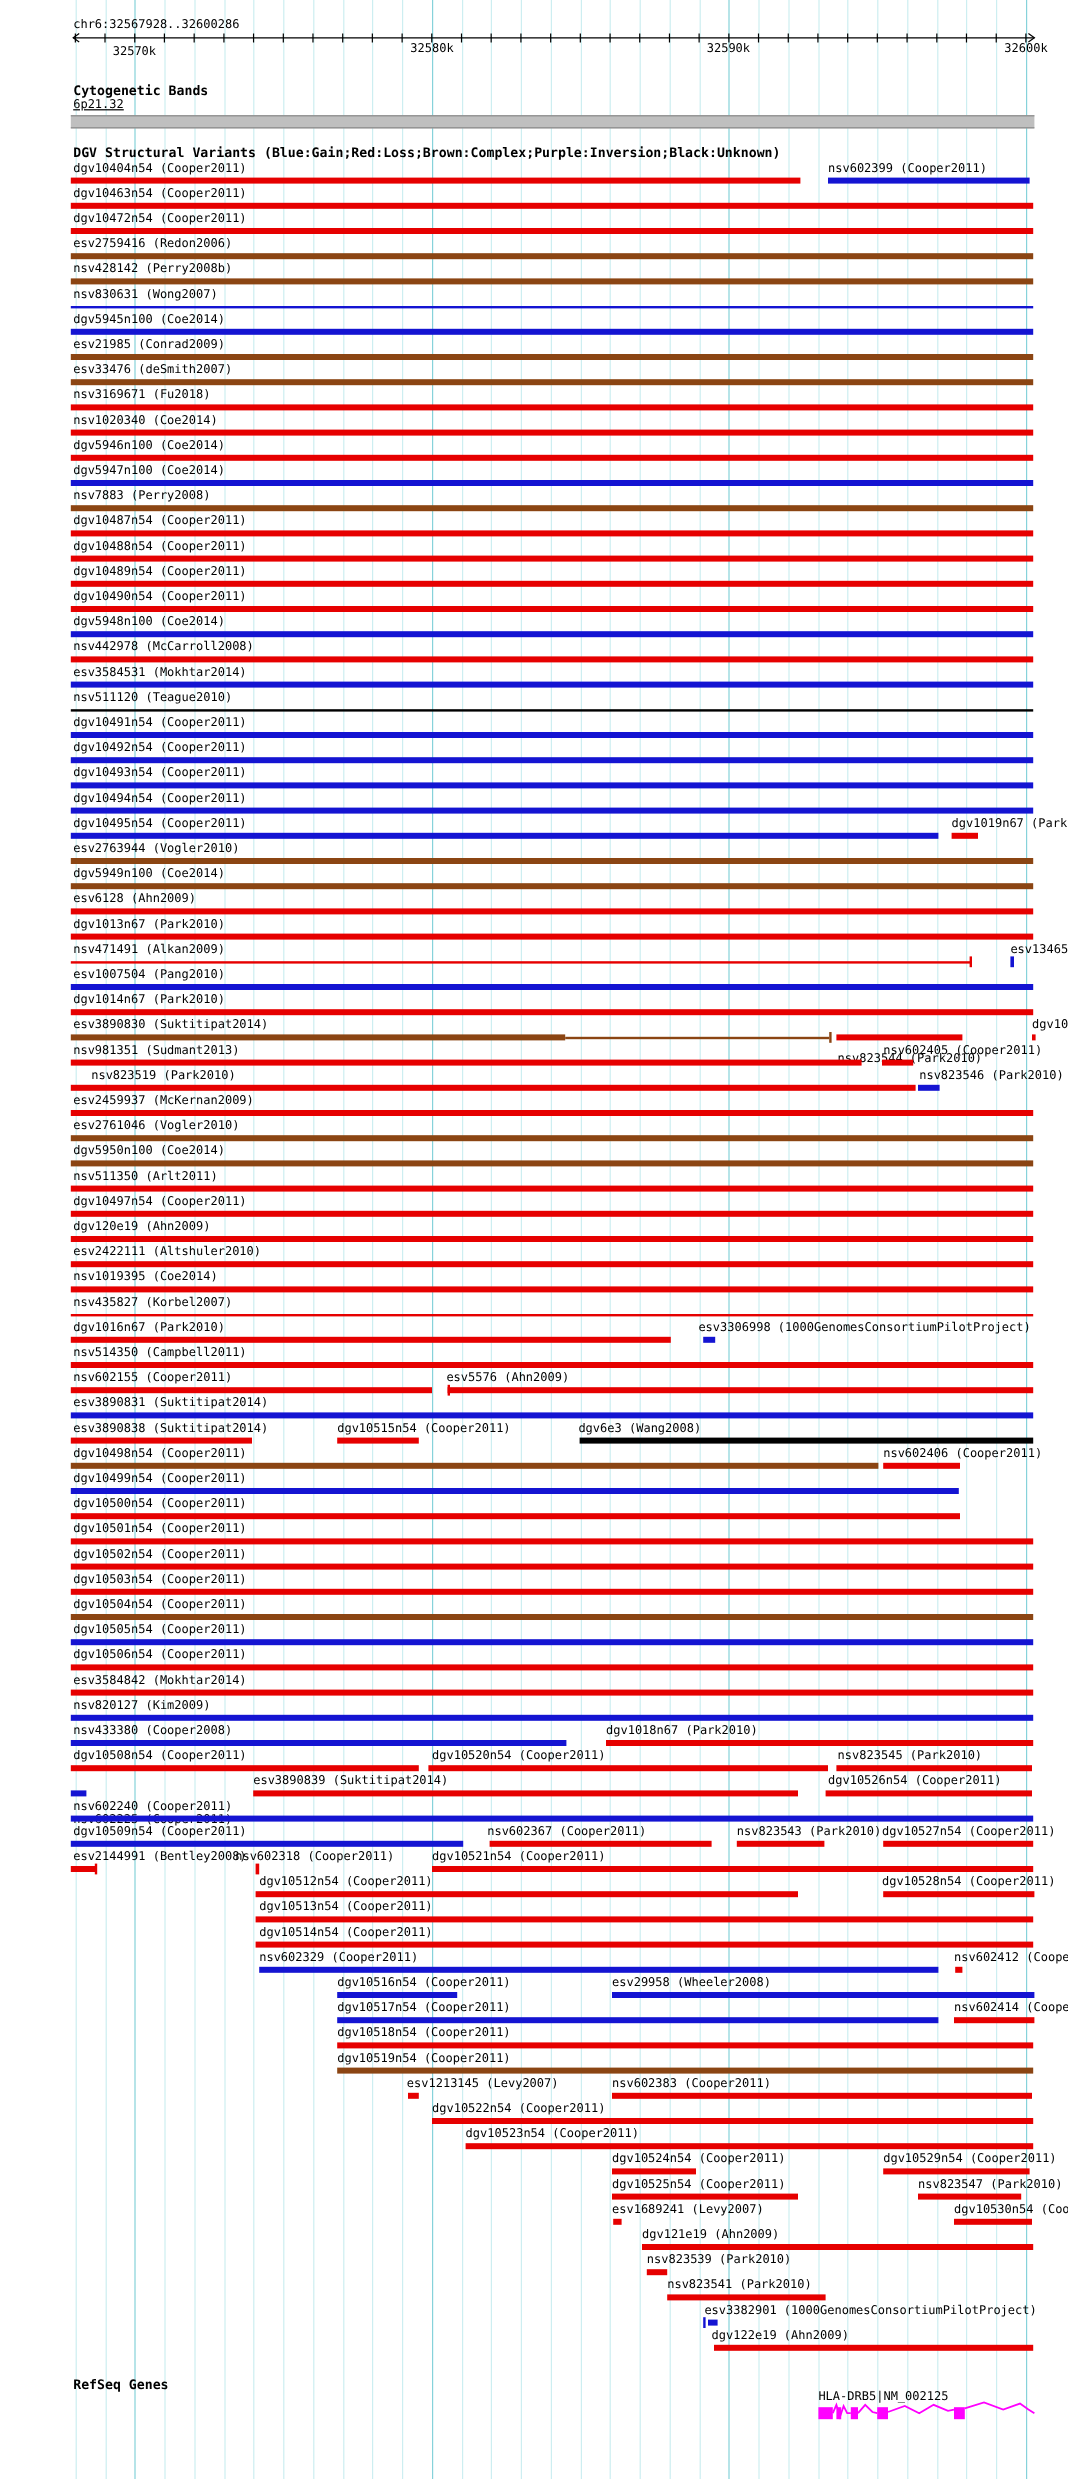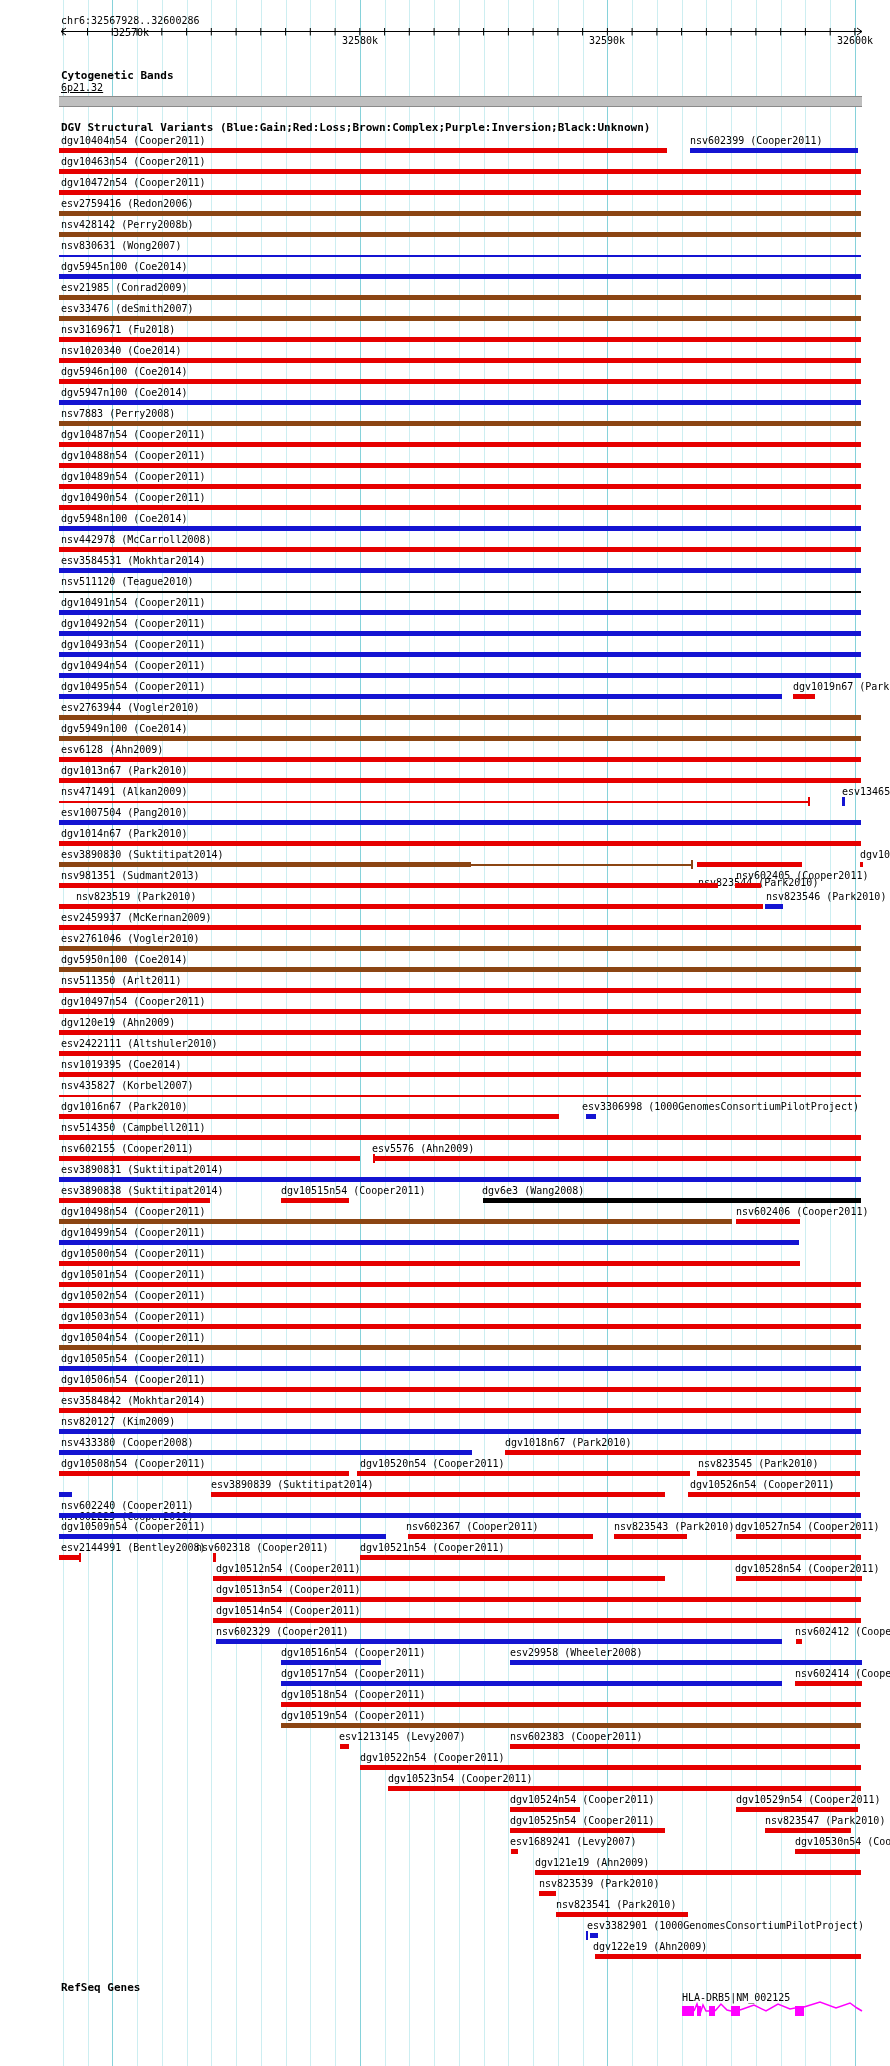--- a/index.html
+++ b/index.html
@@ -55,21 +55,21 @@
     </div>
 
   <div class="lbl" style="left:61px;top:16px;">chr6:32567928..32600286</div>
   <svg id="ruler-svg" width="890" height="50">
       <path d="M61,31.5 L862,31.5" stroke="#000" fill="none"></path>
       <path d="M66,28 L61,31.5 L66,35" stroke="#000" fill="none"></path>
       <path d="M857,28 L862,31.5 L857,35" stroke="#000" fill="none"></path>
       <path d="M62.8,28 L62.8,35.5 M87.5,28 L87.5,35.5 M112.3,28 L112.3,35.5 M137.0,28 L137.0,35.5 M161.8,28 L161.8,35.5 M186.6,28 L186.6,35.5 M211.3,28 L211.3,35.5 M236.1,28 L236.1,35.5 M260.8,28 L260.8,35.5 M285.6,28 L285.6,35.5 M310.3,28 L310.3,35.5 M335.1,28 L335.1,35.5 M359.8,28 L359.8,35.5 M384.6,28 L384.6,35.5 M409.3,28 L409.3,35.5 M434.1,28 L434.1,35.5 M458.9,28 L458.9,35.5 M483.6,28 L483.6,35.5 M508.4,28 L508.4,35.5 M533.1,28 L533.1,35.5 M557.9,28 L557.9,35.5 M582.6,28 L582.6,35.5 M607.4,28 L607.4,35.5 M632.1,28 L632.1,35.5 M656.9,28 L656.9,35.5 M681.6,28 L681.6,35.5 M706.4,28 L706.4,35.5 M731.1,28 L731.1,35.5 M755.9,28 L755.9,35.5 M780.7,28 L780.7,35.5 M805.4,28 L805.4,35.5 M830.2,28 L830.2,35.5 M854.9,28 L854.9,35.5 " stroke="#000" fill="none"></path>
     </svg>
   <div id="ruler-ticklabels">
-      <div class="ticklbl" style="left: 90px; top: 28px; padding-left: 19px;">32570k</div>
+      <div class="ticklbl" style="left: 90px; top: 39px;">32570k</div>
       <div class="ticklbl" style="left: 338px; top: 36px;">32580k</div>
       <div class="ticklbl" style="left: 585px; top: 36px;">32590k</div>
       <div class="ticklbl" style="left: 833px; top: 36px;">32600k</div>
     </div>
 
   <div class="sect" style="left:61px;top:70px;">Cytogenetic Bands</div>
   <div class="lbl" style="left:61px;top:83px;text-decoration:underline;">6p21.32</div>
   <div class="band" style="left:59px;top:96px;width:803px;height:9px;"></div>
 
   <div class="sect" style="left:61px;top:122px;">DGV Structural Variants (Blue:Gain;Red:Loss;Brown:Complex;Purple:Inversion;Black:Unknown)</div>

